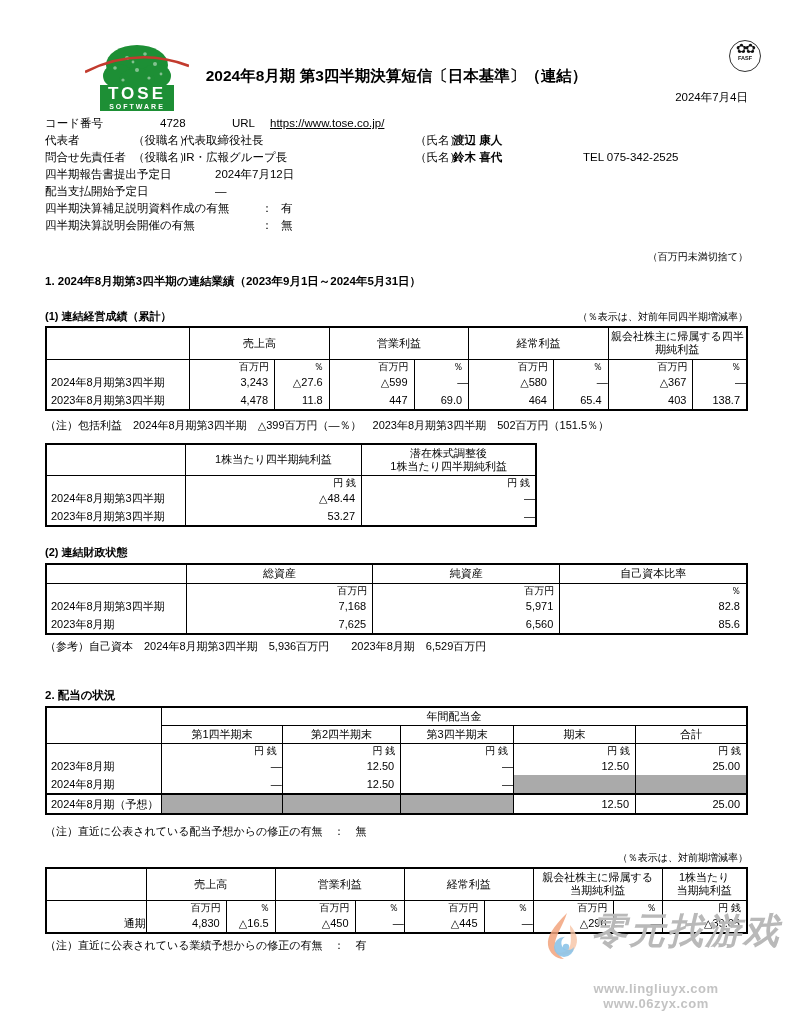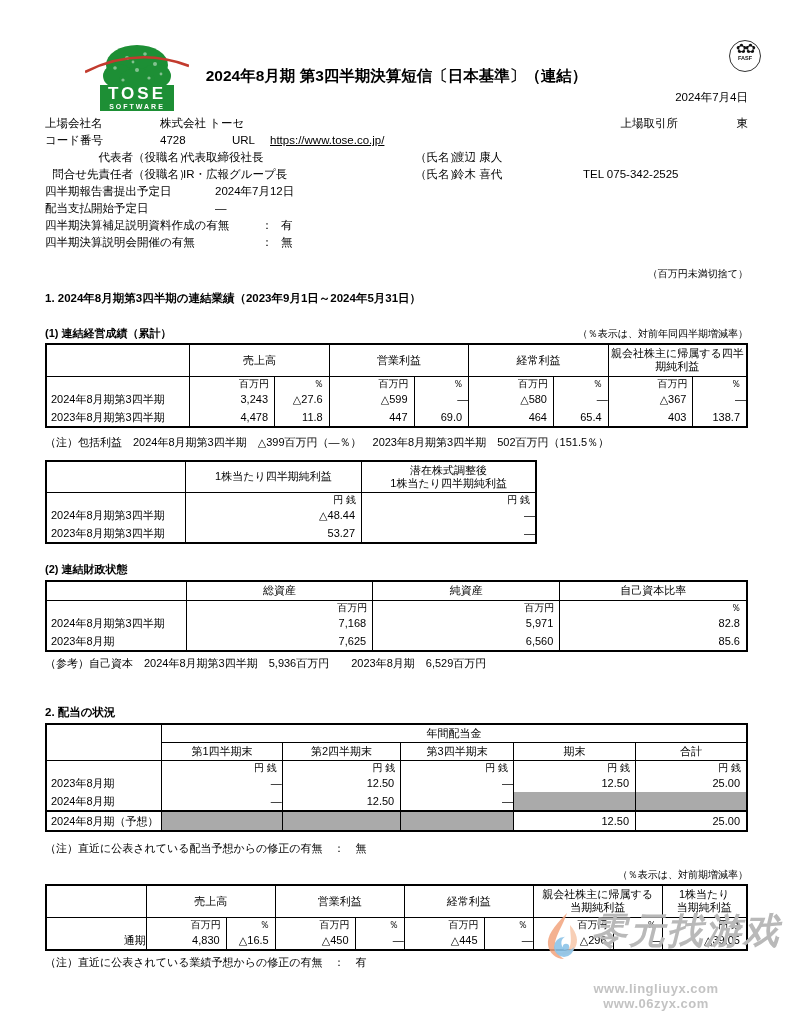--- a/index.html
+++ b/index.html
@@ -18,22 +18,22 @@
                text-align:center; font-weight:bold; font-size:7px; line-height:9px; letter-spacing:2px; }
   .title { text-align:center; font-weight:bold; font-size:15.5px; padding-top:28px; }
   .fasf { position:absolute; right:32px; top:40px; width:32px; height:32px; border:1.6px solid #333;
           border-radius:50%; text-align:center; }
   .fasf .leaves { font-size:13px; line-height:15px; color:#111; letter-spacing:-2px; }
   .fasf .fasf-t { font-size:5.5px; font-weight:bold; line-height:5px; color:#111; }
   .date-line { text-align:right; font-size:11.5px; margin:8px 0 10px; }
 
   
   .row { display:flex; font-size:11.5px; line-height:17px; white-space:nowrap; }
-  .w115 { width:115px; } .w83 { width:88px;text-align:right; } .w75 { width:72px; } .w38 { width:50px; }
-  .w235 { width:232px; } .w35 { width:38px; } .w130 { width:130px; }
+  .w115 { width:115px; } .w83 { width:88px; } .w75 { width:72px; } .w38 { width:50px; }
+  .w235 { width:232px; } .w35 { width:38px; } .w130 { width:130px;font-weight:bold; }
   .w167 { width:170px; } .w207 { width:208px; }
   .right-auto { margin-left:auto; }
   .exch-v { width:70px; text-align:right; }
   .url-link { text-decoration:underline; }
   .colon { width:28px; text-align:center; }
 
   .note-right { text-align:right; font-size:10px; }
   .sec-head { font-size:11.5px; font-weight:bold; }
   .sub-row { display:flex; justify-content:space-between; align-items:flex-end; }
   .sub-head { font-size:11px; font-weight:bold; }
@@ -99,26 +99,20 @@
     <div class="fasf">
       <div class="leaves">✿✿</div>
       <div class="fasf-t">FASF</div>
     </div>
   </div>
 
   <div class="content">
     <div class="date-line">2024年7月4日</div>
 
     <div>
-      <div class="row">
-        <span class="w115">上場会社名</span>
-        <span>株式会社 トーセ</span>
-        <span class="right-auto">上場取引所</span>
-        <span class="exch-v">東</span>
-      </div>
       <div class="row">
         <span class="w115">コード番号</span>
         <span class="w75">4728</span>
         <span class="w35">URL</span>
         <span class="url-link">https://www.tose.co.jp/</span>
       </div>
       <div class="row">
         <span class="w83">代表者</span>
         <span class="w38">（役職名）</span>
         <span class="w235">代表取締役社長</span>

